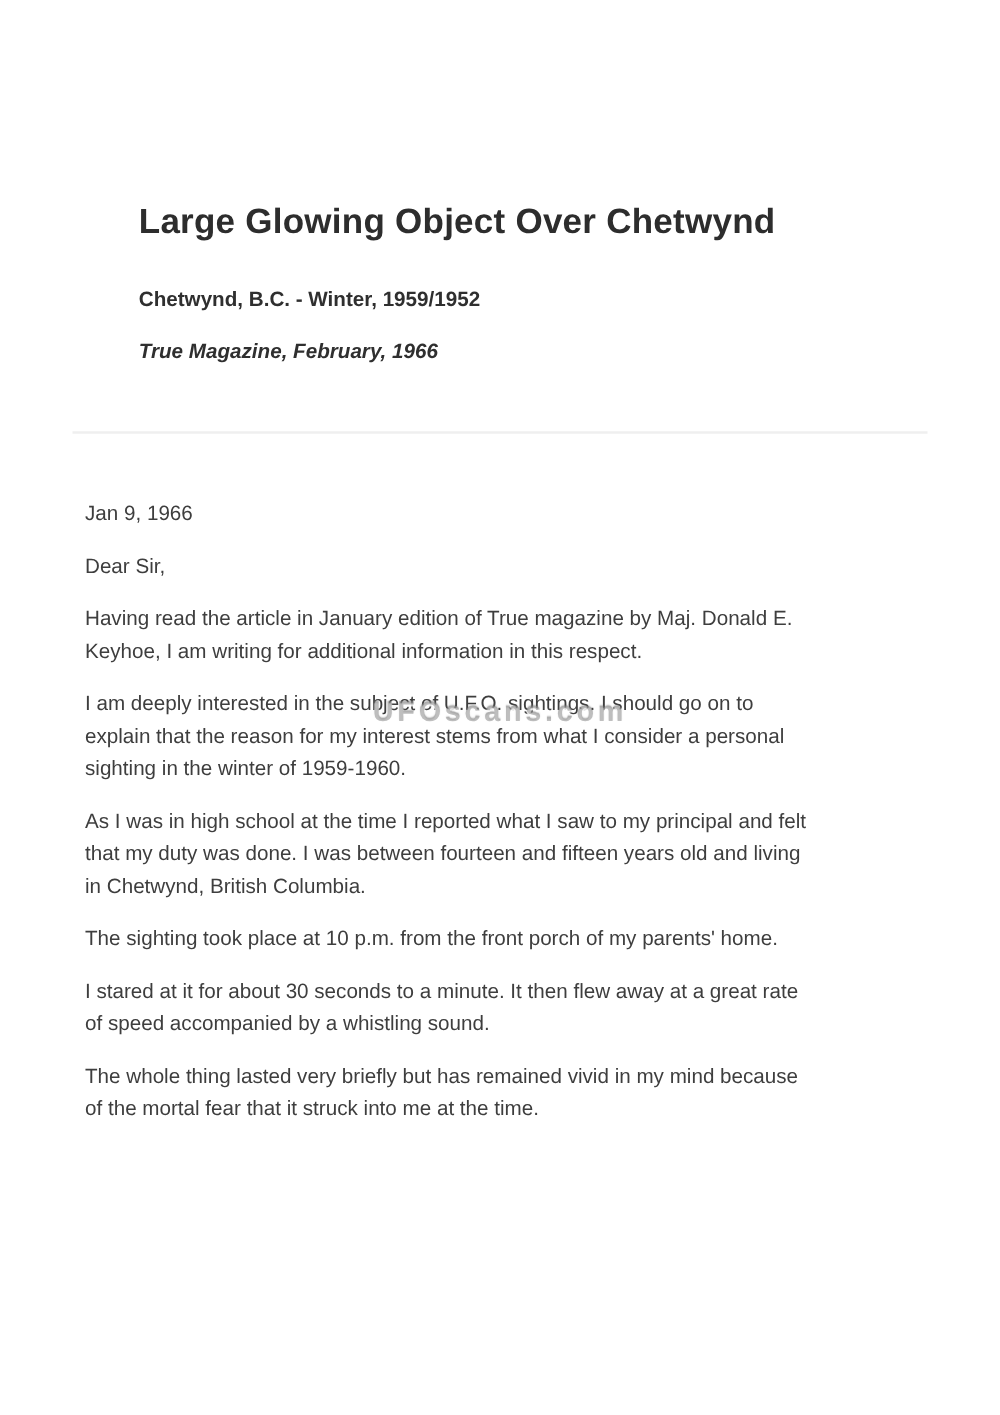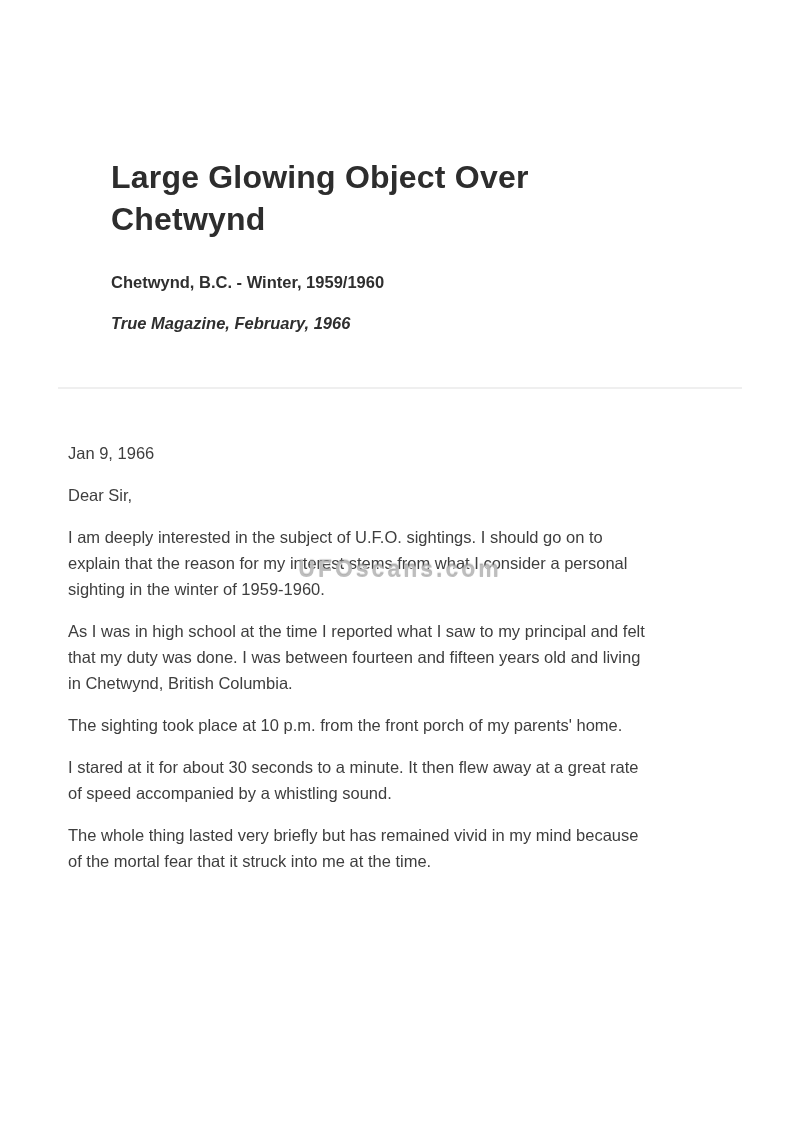--- a/index.html
+++ b/index.html
@@ -14,21 +14,21 @@
     background: #ffffff;
     font-family: "Liberation Sans", "DejaVu Sans", sans-serif;
     overflow: hidden;
     -webkit-font-smoothing: antialiased;
   }
   .article-header {
     padding: 0 111px;
   }
   .page-title {
     margin: 156px 0 0 0;
-    font-size: 32px;
+    font-size: 28px;
     line-height: 42px;
     font-weight: 700;
     color: #2d2d2d;
     letter-spacing: 0.2px;
   }
   .subtitle {
     margin: 0;
     font-size: 16.5px;
     line-height: 24px;
     font-weight: 700;
@@ -68,29 +68,30 @@
 </style>
 </head>
 <body>
 
 <div class="page">
 
   <div class="watermark">UFOscans.com</div>
 
   <header class="article-header">
     <h1 class="page-title">Large Glowing Object Over Chetwynd</h1>
-    <p class="subtitle subtitle-location">Chetwynd, B.C. - Winter, 1959/1960</p>
+    <p class="subtitle subtitle-location">Chetwynd, B.C. - Winter, 1959/1952</p>
     <p class="subtitle subtitle-source">True Magazine, February, 1966</p>
   </header>
 
   <hr class="divider">
 
   <main class="letter-body">
     <p>Jan 9, 1966</p>
     <p>Dear Sir,</p>
+    <p>Having read the article in January edition of True magazine by Maj. Donald E. Keyhoe, I am writing for additional information in this respect.</p>
     <p>I am deeply interested in the subject of U.F.O. sightings. I should go on to explain that the reason for my interest stems from what I consider a personal sighting in the winter of 1959-1960.</p>
     <p>As I was in high school at the time I reported what I saw to my principal and felt that my duty was done. I was between fourteen and fifteen years old and living in Chetwynd, British Columbia.</p>
     <p>The sighting took place at 10 p.m. from the front porch of my parents' home.</p>
     <p>I stared at it for about 30 seconds to a minute. It then flew away at a great rate of speed accompanied by a whistling sound.</p>
     <p>The whole thing lasted very briefly but has remained vivid in my mind because of the mortal fear that it struck into me at the time.</p>
   </main>
 
 </div>
 
 </body></html>

